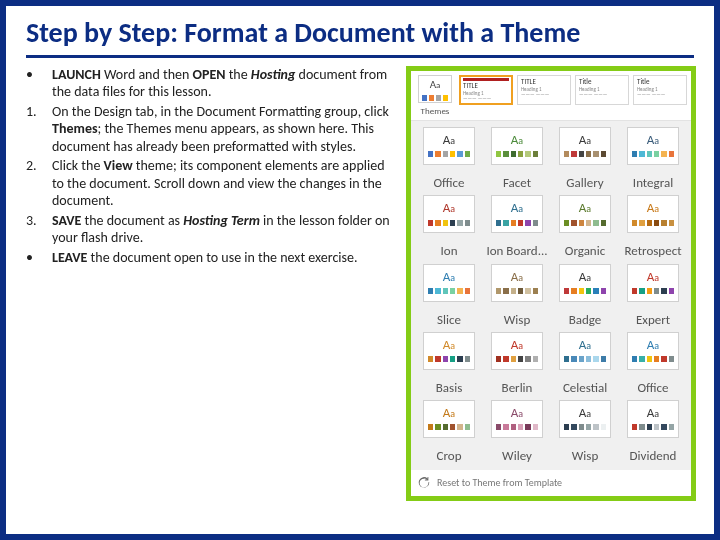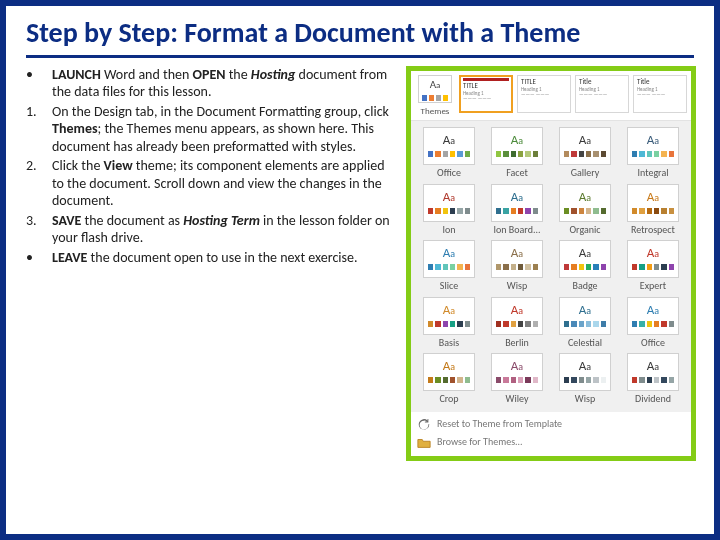--- a/index.html
+++ b/index.html
@@ -80,21 +80,21 @@
     margin: 0 auto 2px;
   }
   .styleset {
     flex: 1;
     display: flex;
     gap: 4px;
     padding: 4px 4px 4px 0;
   }
   .thumb {
     border: 1px solid #d7d7d7;
-    height: 38px;
+    height: 30px;
     flex: 1;
     font-size: 7px;
     padding: 2px 3px;
     color: #444;
     overflow: hidden;
   }
   .thumb .bar { height: 3px; background: #b02020; margin-bottom: 1px; }
   .thumb.sel { border: 1px solid #f0a020; box-shadow: 0 0 0 1px #f0a020 inset; }
   .grid {
     display: grid;
@@ -124,23 +124,23 @@
   .dots {
     display: flex;
     gap: 2px;
     justify-content: center;
   }
   .dots i {
     display: block;
     width: 6px; height: 6px;
   }
   .cell .name {
-    font-size: 10px;
+    font-size: 13px;
     color: #555;
-    margin-top: 2px;
+    margin-top: 10px;
     white-space: nowrap;
     overflow: hidden;
   }
   .gal-foot {
     padding: 4px 6px;
     font-size: 10px;
     color: #777;
   }
   .gal-foot .row {
     display: flex;
@@ -506,23 +506,17 @@
               <div class="name">Dividend</div>
             </div>
           </div>
         <div class="gal-foot">
           <div class="row">
             <svg width="14" height="14" viewBox="0 0 16 16">
                 <path fill="#6a6a6a" d="M8 3a5 5 0 1 0 4.9 4H14a6 6 0 1 1-2-4.2V1h1v4h-4V4h2.2A5 5 0 0 0 8 3z"></path>
               </svg>
             <span>Reset to Theme from Template</span>
           </div>
-          <div class="row">
-            <svg width="14" height="14" viewBox="0 0 16 16">
-                <path fill="#e0b040" stroke="#b88020" d="M1 4h5l1 2h8v7H1z"></path>
-              </svg>
-            <span>Browse for Themes...</span>
-          </div>
         </div>
       </div>
     </div>
   </div>
 </div>
 
 </body></html>

